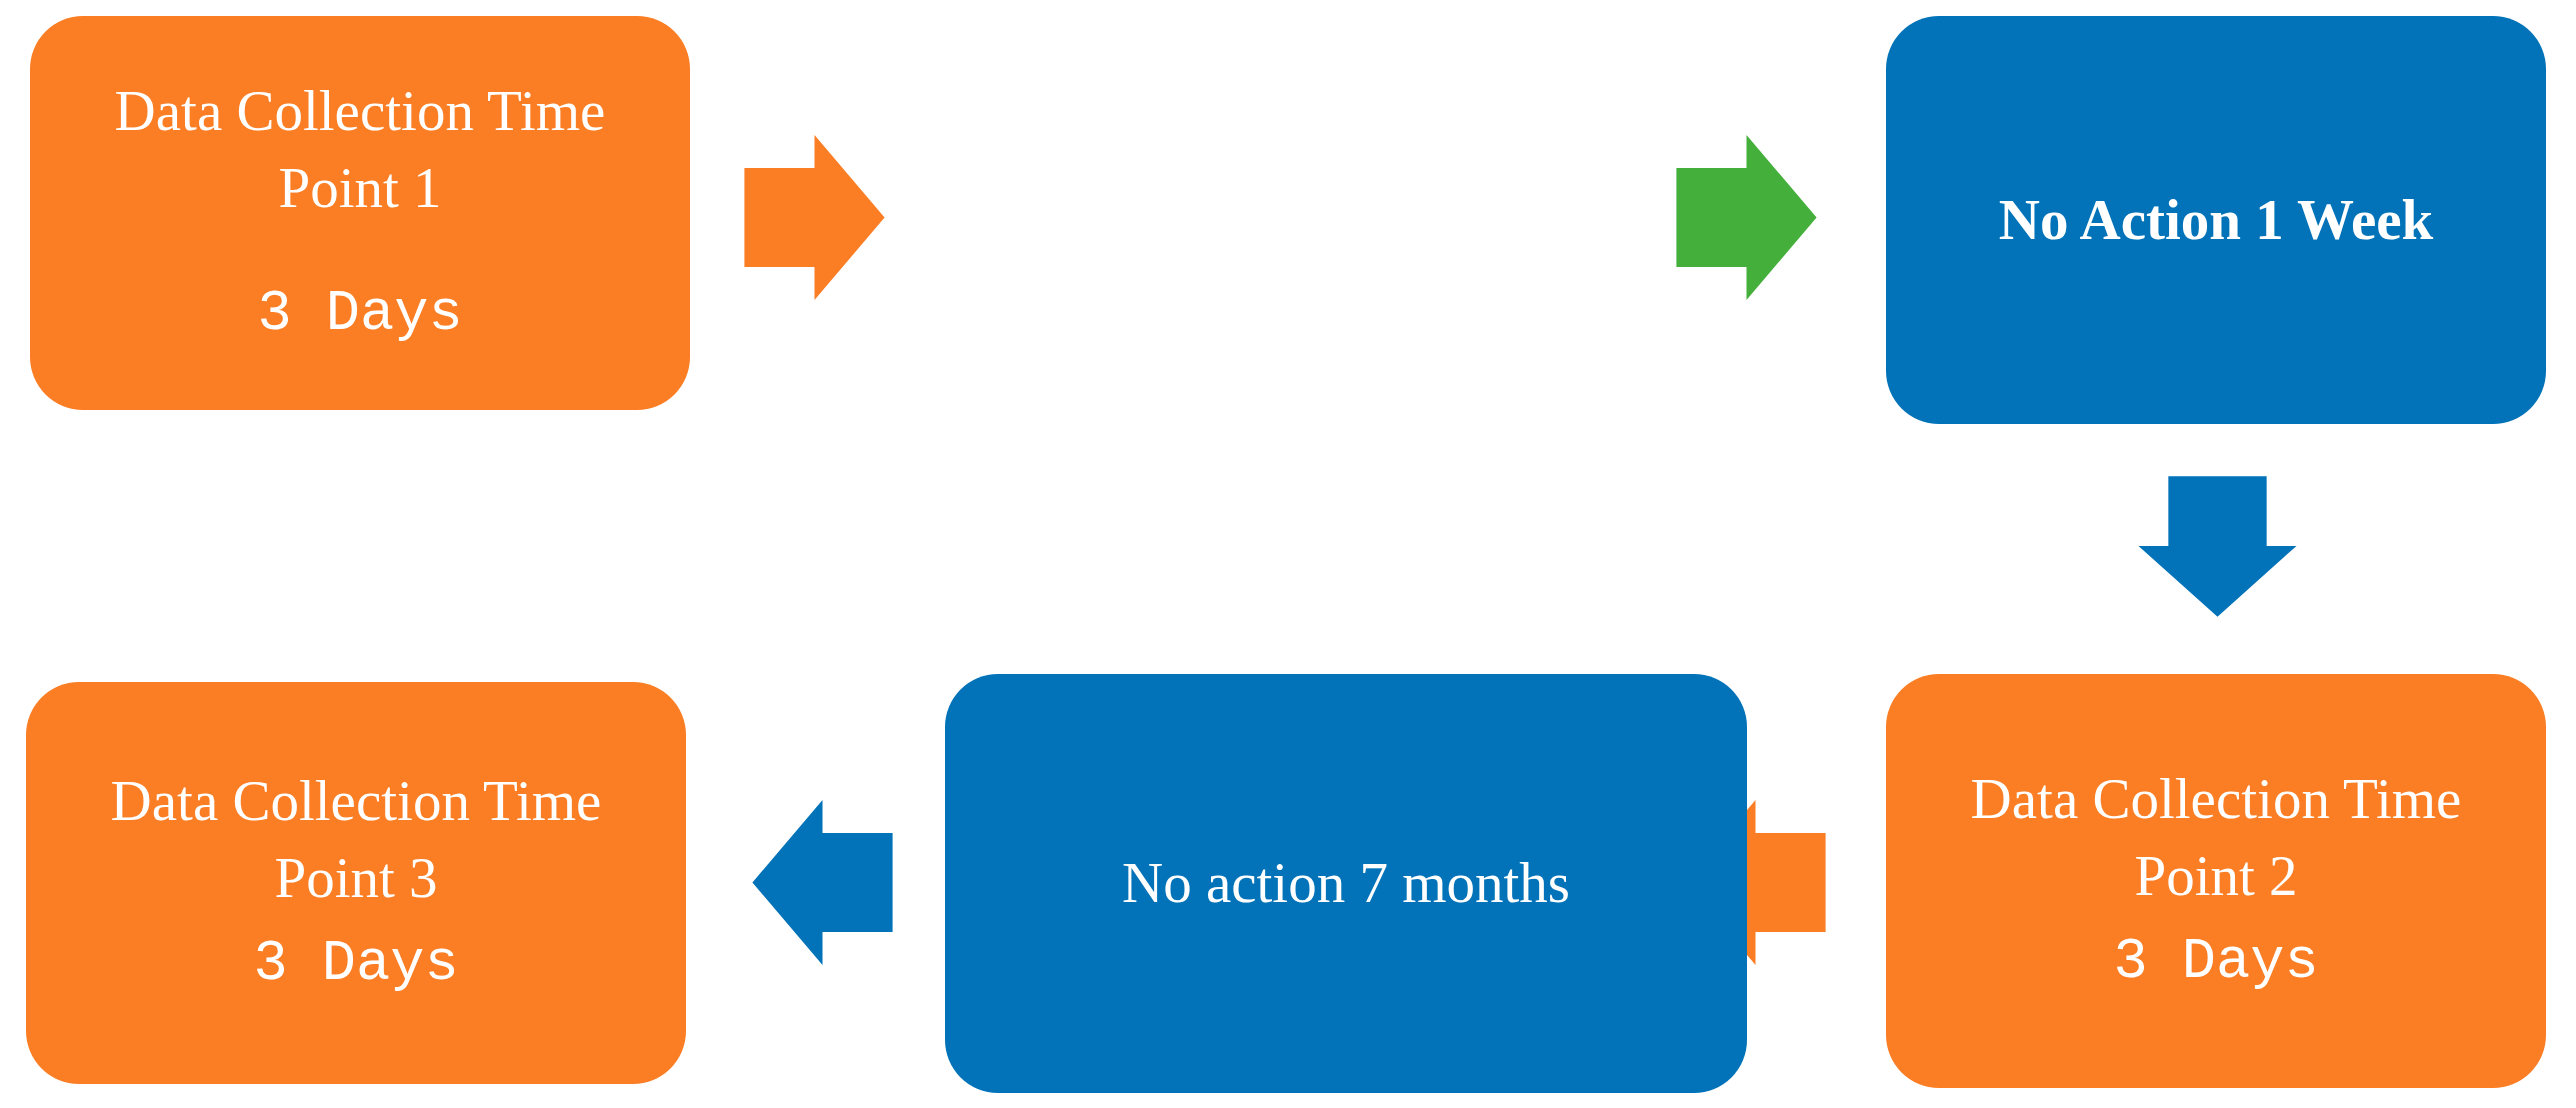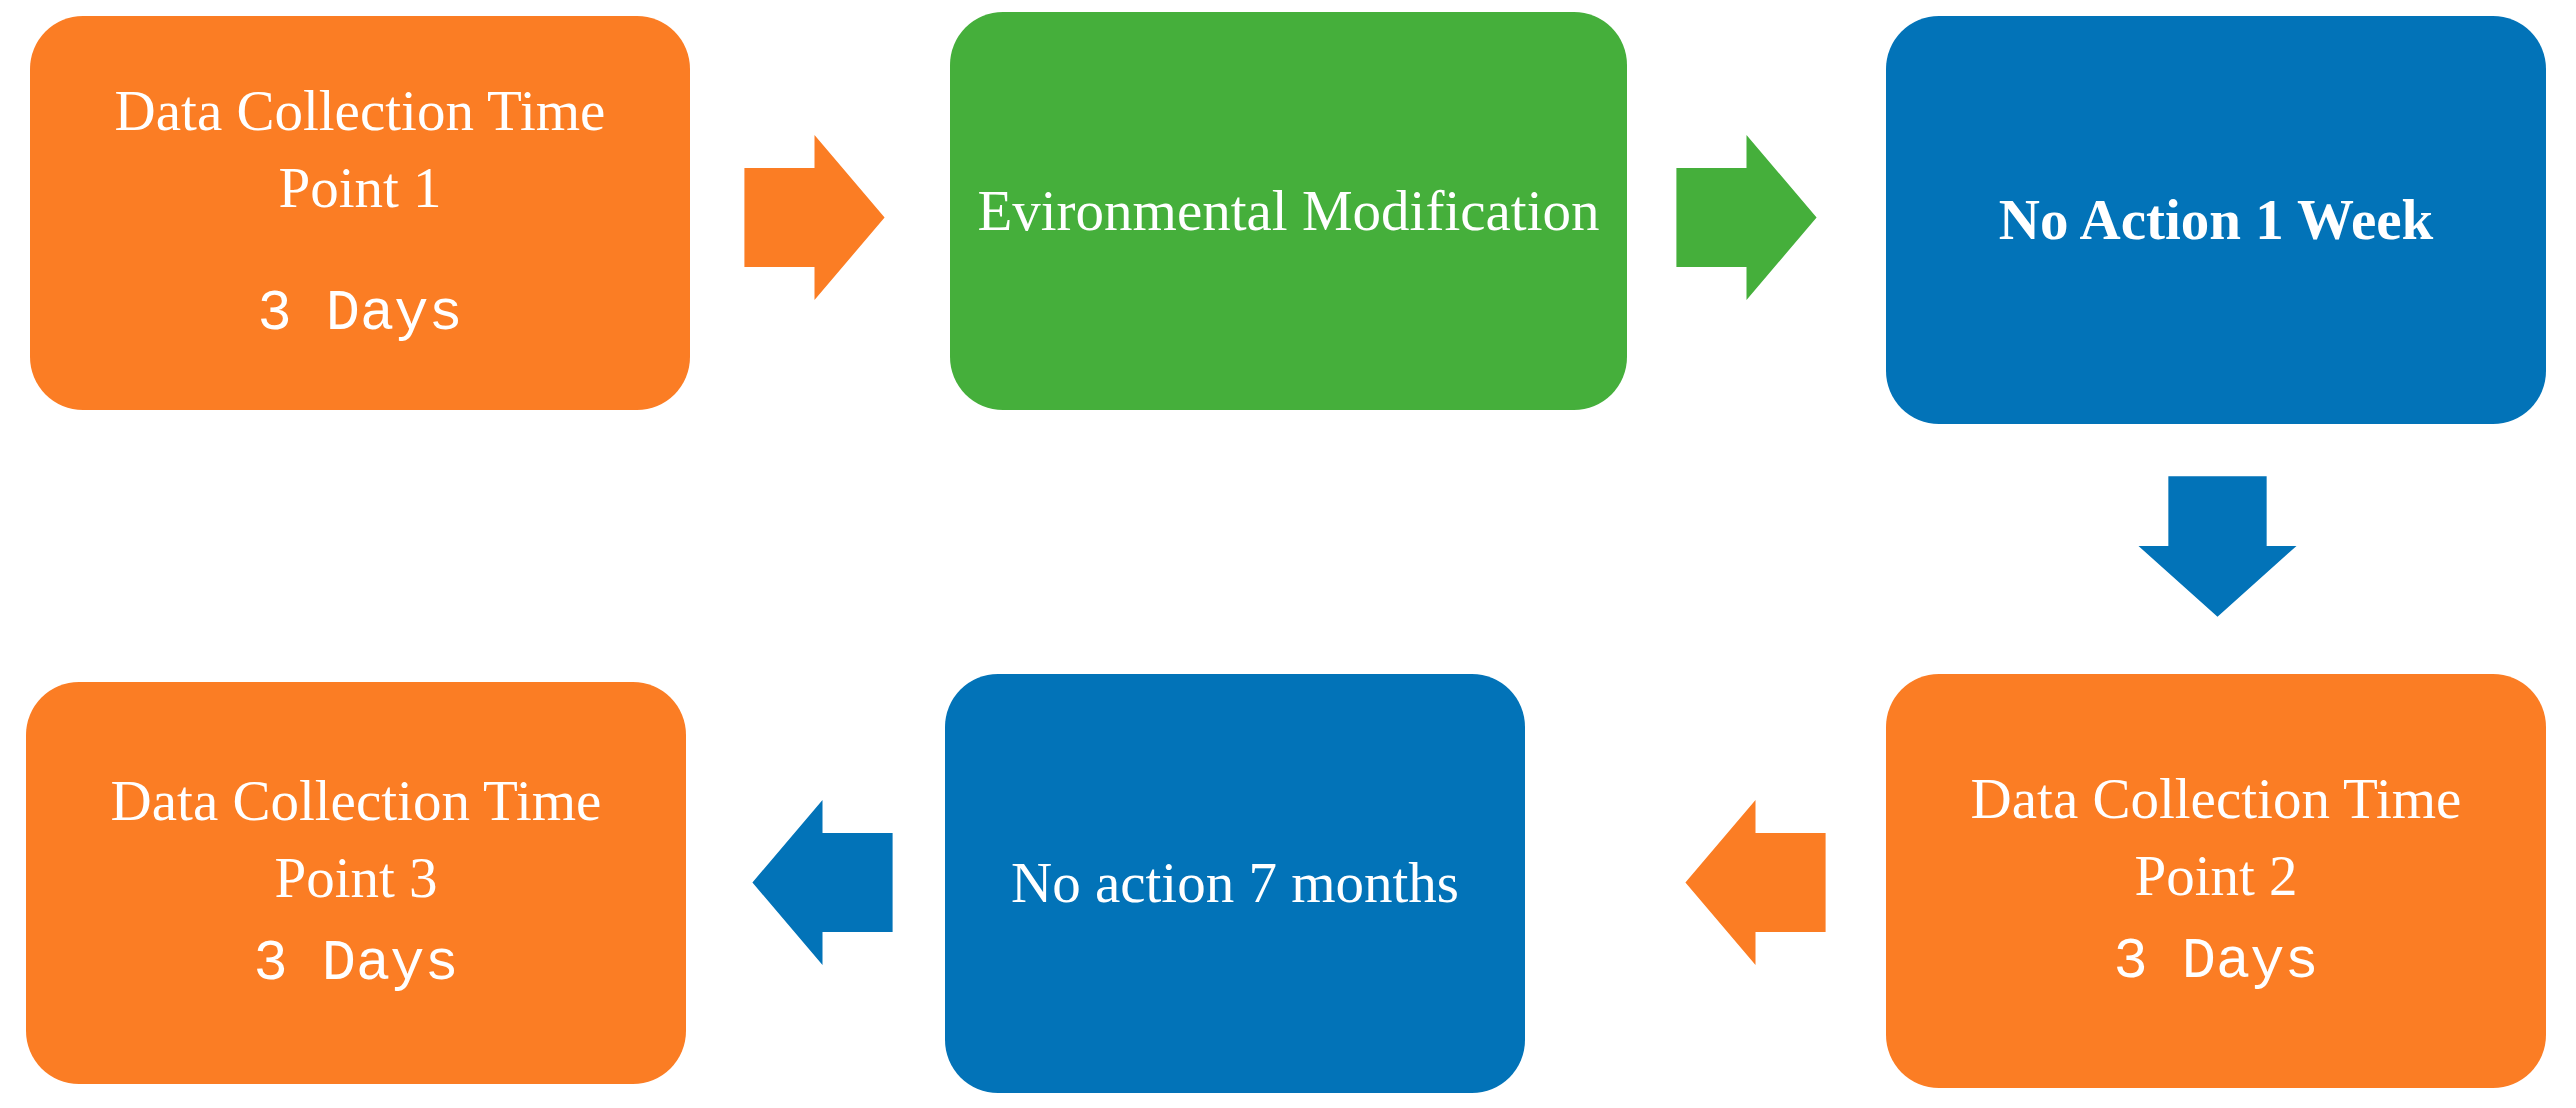--- a/index.html
+++ b/index.html
@@ -35,21 +35,21 @@
   .gap-large .subtitle { margin-top: 49px; }
 
   .orange { background: #FB7D24; }
   .green  { background: #45AF3B; }
   .blue   { background: #0273B8; }
 
   .b1 { left: 30px;   top: 16px;   width: 660px; height: 394px; }
   .b2 { left: 950px; top: 12.4px;   width: 677px; height: 398px; }
   .b3 { left: 1886px; top: 16px;   width: 660px; height: 408px; font-weight: bold; }
   .b4 { left: 1886px; top: 674px; width: 660px; height: 414px; }
-  .b5 { left: 945px; top: 674px; width: 580px; height: 419px; }
+  .b5 { left: 945px; top: 674px; width: 802px; height: 419px; }
   .b6 { left: 26px;   top: 682px; width: 660px; height: 402px; }
 
   .flow-arrow { position: absolute; }
   .a1 { left: 744px; top: 135px;  width: 141px; height: 165px; }
   .a2 { left: 1676px; top: 135px;  width: 141px; height: 165px; }
   .a3 { left: 2136px; top: 476px;  width: 163px; height: 141px; }
   .a4 { left: 1685px; top: 800px; width: 141px; height: 165px; }
   .a5 { left: 752px; top: 800px; width: 141px; height: 165px; }
   .flow-arrow svg { display: block; width: 100%; height: 100%; }
 </style>
@@ -62,23 +62,20 @@
     <span class="title">Data Collection Time Point 1</span>
       <span class="subtitle">3 Days</span>
   </div>
 
   <div class="flow-arrow a1">
     <svg viewBox="0 0 226 266">
       <polygon points="0,53 113,53 113,0 226,133 113,266 113,213 0,213" fill="#FB7D24"></polygon>
     </svg>
   </div>
 
-  <div class="flow-box green b2">
-    <span class="title">Evironmental Modification</span>
-  </div>
 
   <div class="flow-arrow a2">
     <svg viewBox="0 0 226 266">
       <polygon points="0,53 113,53 113,0 226,133 113,266 113,213 0,213" fill="#45AF3B"></polygon>
     </svg>
   </div>
 
   <div class="flow-box blue b3">
     <span class="title">No Action 1 Week</span>
   </div>

